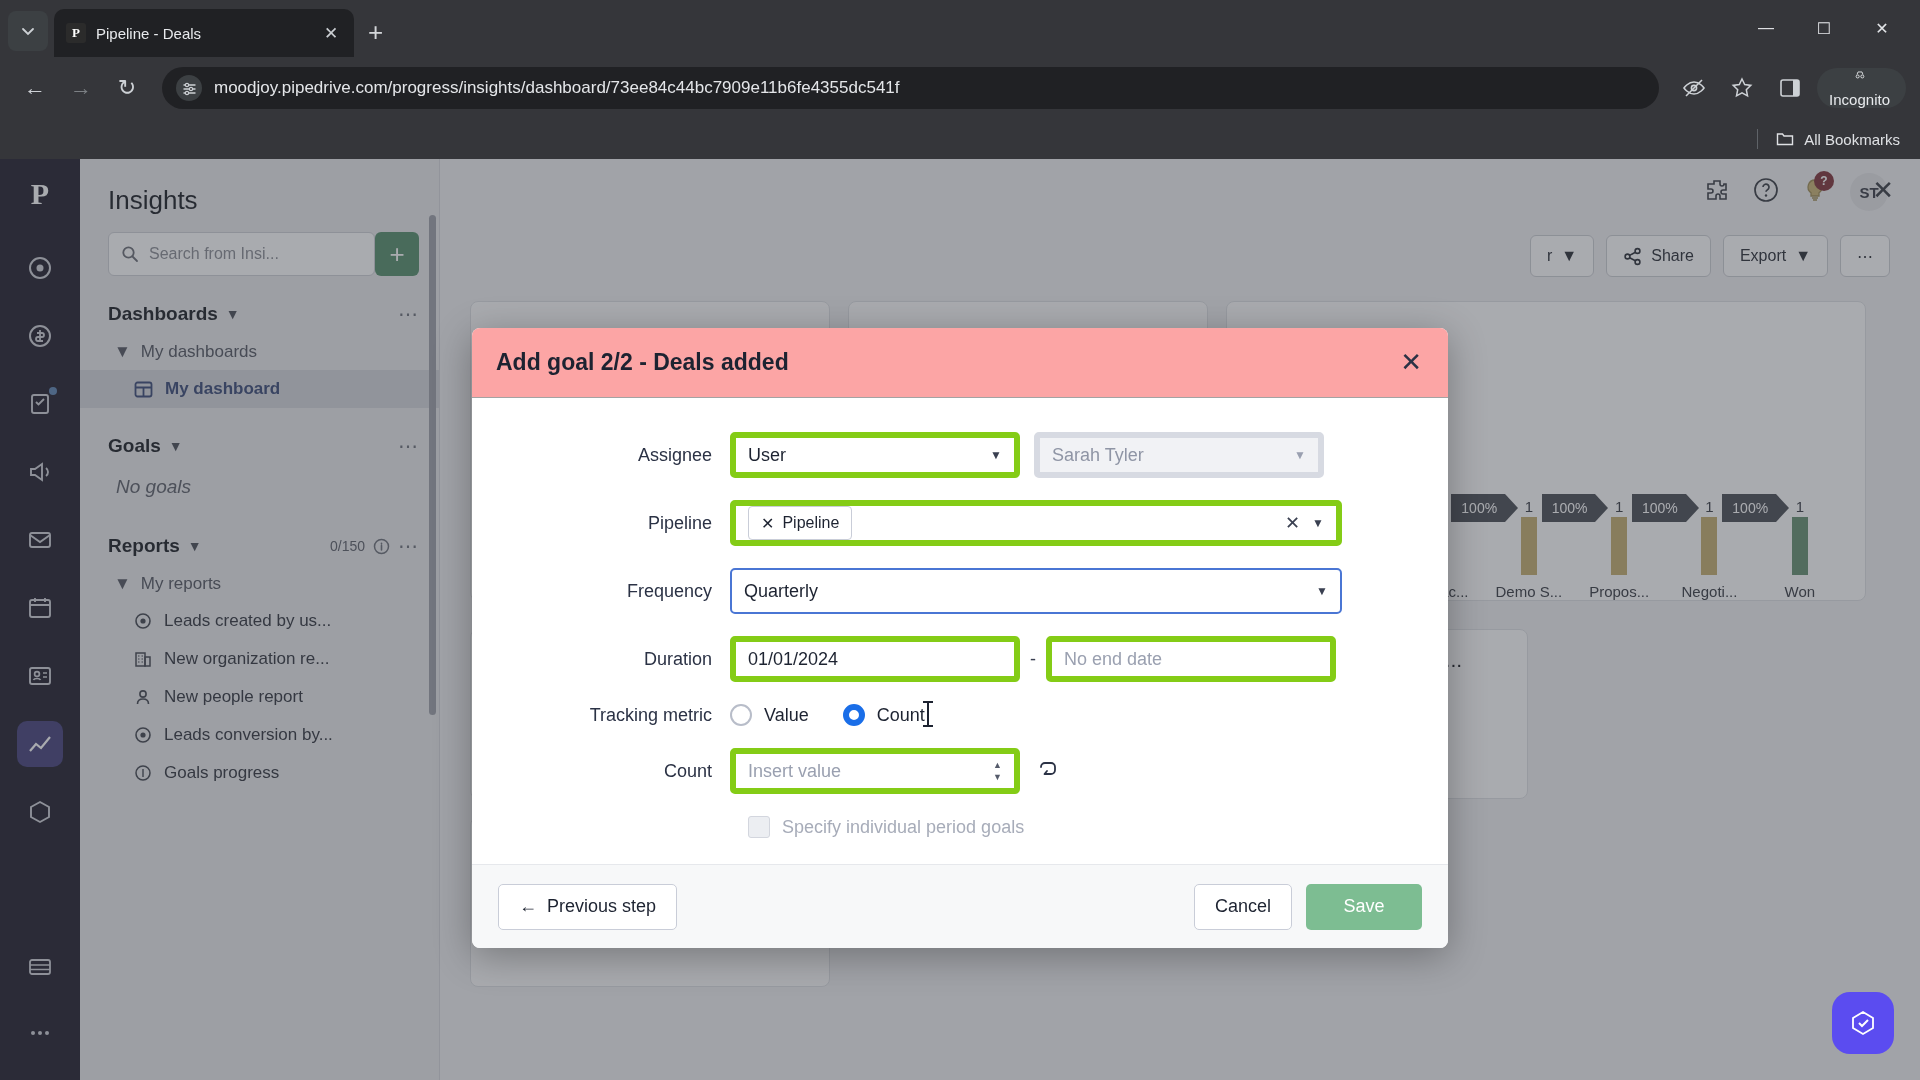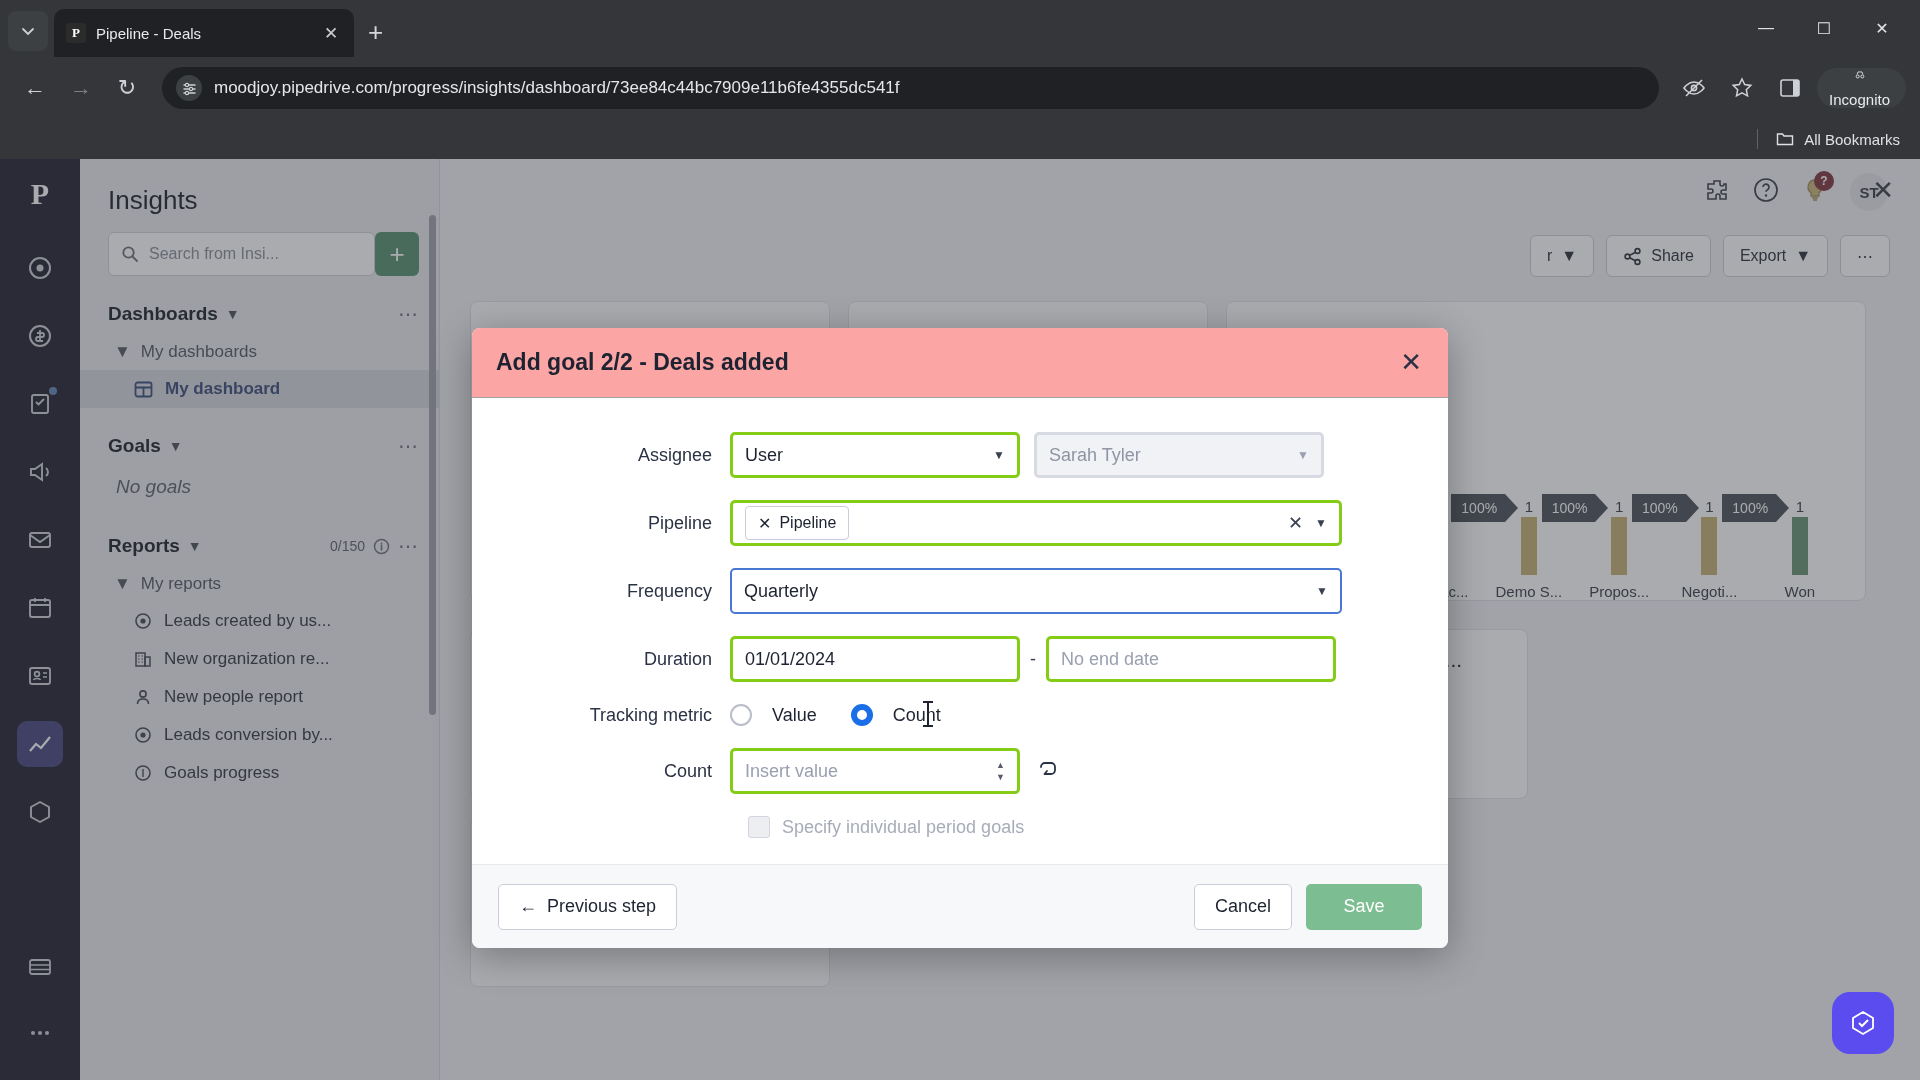--- a/index.html
+++ b/index.html
@@ -160,38 +160,38 @@
   }
   .modal-head {
     height: 70px; background: #fca5a5; border-bottom: 1px solid #a3a3a3;
     display: flex; align-items: center; padding: 0 26px 0 24px;
   }
   .modal-title { font-size: 23px; color: #1d2331; font-weight: bold; }
   .modal-close { margin-left: auto; color: #2b3245; font-size: 26px; font-weight: 300; }
   .modal-body { padding: 34px 0 26px; background: #fff; }
   .row { display: flex; align-items: center; margin-bottom: 22px; }
   .row-label { width: 258px; text-align: right; padding-right: 18px; font-size: 18px; color: #2b3245; }
-  .ctl { height: 46px; border: 3px solid #84cc16; border-radius: 5px; background: #fff;
+  .ctl { height: 46px; border: 6px solid #84cc16; border-radius: 5px; background: #fff;
          display: flex; align-items: center; padding: 0 12px; font-size: 18px; color: #1d2331; }
   .ctl.placeholder { color: #9aa0b0; }
   .ctl.disabled { background: #f1f2f5; color: #8f95a5; border-color: #d7dae2; }
   .ctl.focused { border: 2px solid #4a76d4; }
   .caret { margin-left: auto; color: #3a4051; font-size: 12px; }
   .caret.light { color: #9aa0b0; }
   .sel-user { width: 290px; }
   .sel-person { width: 290px; margin-left: 14px; }
   .pipeline-ctl { width: 612px; }
   .chip { height: 34px; border: 1px solid #c9cdd8; border-radius: 4px; display: flex; align-items: center;
           gap: 8px; padding: 0 12px; font-size: 16px; color: #1d2331; background: #fff; }
   .pipe-clear { margin-left: auto; color: #3a4051; font-size: 18px; padding-right: 12px; }
   .freq-ctl { width: 612px; }
   .date-ctl { width: 290px; }
   .dash { width: 26px; text-align: center; color: #3a4051; font-size: 18px; }
   .radio-group { display: flex; align-items: center; gap: 34px; }
-  .radio { display: flex; align-items: center; gap: 20px; font-size: 18px; color: #1d2331; }
+  .radio { display: flex; align-items: center; gap: 12px; font-size: 18px; color: #1d2331; }
   .rdot { width: 22px; height: 22px; border-radius: 50%; border: 2px solid #b8bdc9; background: #fff; }
   .rdot.on { border: 6px solid #1a6ee8; }
   .count-ctl { width: 290px; position: relative; }
   .stepper { margin-left: auto; display: flex; flex-direction: column; gap: 3px; color: #555b6b; font-size: 9px; line-height: 1; }
   .repeat-ico { margin-left: 16px; color: #2b3245; }
   .checkbox-row { display: flex; align-items: center; gap: 12px; margin-left: 258px; padding-left: 18px; }
   .cbox { width: 22px; height: 22px; border: 1px solid #d3d6de; border-radius: 3px; background: #eceef2; }
   .cbox-label { font-size: 18px; color: #a7acb9; }
   .modal-foot {
     height: 84px; background: #f7f8f9; border-top: 1px solid #e6e8ec;

